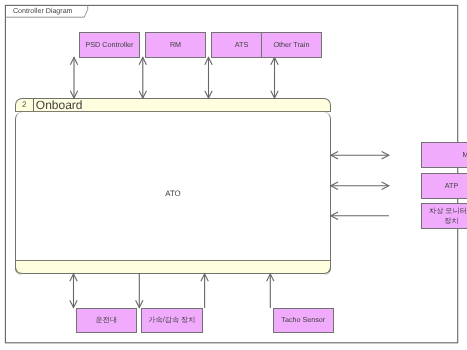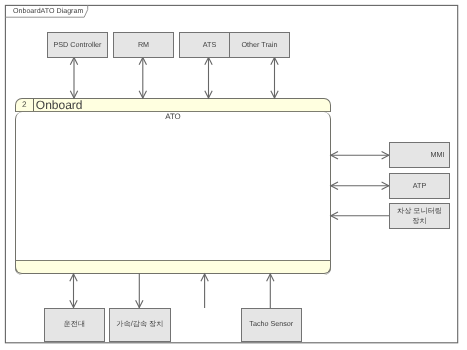--- a/index.html
+++ b/index.html
@@ -3,68 +3,68 @@
 <meta charset="utf-8">
 <style>
   html,body{margin:0;padding:0;background:#ffffff;}
   body{width:467px;height:350px;overflow:hidden;
        font-family:"Liberation Sans",sans-serif;color:#3a3a3a;
        -webkit-font-smoothing:antialiased;
        text-rendering:geometricPrecision;}
   *{-webkit-font-smoothing:antialiased;}
   #root{position:relative;width:467px;height:350px;}
   .abs{position:absolute;}
-  .node{position:absolute;border:1px solid #737373;background:#e5e5e5;
+  .node{position:absolute;border:1px solid #737373;background:#f0abfc;
        box-sizing:border-box;display:flex;align-items:center;justify-content:center;
        font-size:7.2px;color:#3f3f3f;text-align:center;line-height:1.45;
-       padding:0 4px;word-break:keep-all;overflow-wrap:break-word;}
+       padding:0 4px;word-break:keep-all;overflow-wrap:break-word;margin-left:32px;}
   svg.ov{position:absolute;left:0;top:0;width:467px;height:350px;overflow:visible;}
 
   .title-text{left:13px;top:5px;height:12px;line-height:12.5px;
        font-size:7.1px;color:#3f3f3f;white-space:nowrap;}
 
   .ob-frame{left:15px;top:98px;width:316px;height:176px;}
   .ob-head{position:absolute;left:0;top:0;width:100%;height:13.6px;
        box-sizing:border-box;border:1px solid #72726a;border-bottom:1px solid #7d7d70;
        background:#FFFFE0;border-radius:7px 7px 0 0;display:flex;align-items:stretch;}
   .ob-num{width:16.8px;display:flex;align-items:center;justify-content:center;
        font-size:8.2px;color:#55554c;border-right:1px solid #6a6a5e;}
   .ob-name{flex:1;display:flex;align-items:center;padding-left:2px;
        font-size:12px;color:#3f3f3f;}
   .ob-body{position:absolute;left:0;top:13.6px;width:100%;height:163px;
        box-sizing:border-box;border-left:1px solid #72726a;border-right:1px solid #72726a;
-       background:#fff;display:flex;justify-content:center;border-radius:7px;}
+       background:#fff;display:flex;align-items:center;justify-content:center;border-radius:7px;}
   .ob-ato{font-size:7.9px;color:#3f3f3f;position:relative;top:0.5px;}
   .ob-foot{position:absolute;left:0;bottom:0;width:100%;height:14px;
        box-sizing:border-box;border:1px solid #72726a;border-top:1px solid #7d7d70;
        background:#FFFFE0;border-radius:0 0 7px 7px;}
 
   
   .n-top-0,.n-top-1,.n-top-2,.n-top-3{top:32px;width:61px;height:26px;}
   .n-top-0{left:47px;}  .n-top-1{left:113px;}
   .n-top-2{left:179px;} .n-top-3{left:229px;}
 
   .n-right-0,.n-right-1,.n-right-2{left:389px;width:61px;height:26px;}
   .n-right-0{top:142px;padding-left:40px;} .n-right-1{top:173px;} .n-right-2{top:203px;}
 
-  .n-bot-0,.n-bot-1,.n-bot-2,.n-bot-3{top:307.7px;width:61.6px;height:34px;}
+  .n-bot-0,.n-bot-1,.n-bot-2,.n-bot-3{top:307.7px;width:61.6px;height:25px;}
   .n-bot-0{left:43.5px;} .n-bot-1{left:109.1px;}
   .n-bot-2{left:175.1px;} .n-bot-3{left:240.5px;}
 </style>
 </head>
 <body>
 
 <div id="root">
 
   <svg class="ov" viewBox="0 0 467 350">
     <rect x="5.4" y="5.4" width="452.3" height="337.4" fill="#ffffff" stroke="#656565" stroke-width="1.1"></rect>
     <path d="M87.7 5.5 L87.7 9.6 L84.2 17.2 L5.5 17.2" fill="none" stroke="#949494" stroke-width="1" stroke-linejoin="miter"></path>
   </svg>
 
-  <div class="abs title-text">OnboardATO Diagram</div>
+  <div class="abs title-text">Controller Diagram</div>
 
   <div class="abs ob-frame">
     <div class="ob-head">
       <div class="ob-num">2</div>
       <div class="ob-name">Onboard</div>
     </div>
     <div class="ob-body">
       <div class="ob-ato">ATO</div>
     </div>
     <div class="ob-foot"></div>

